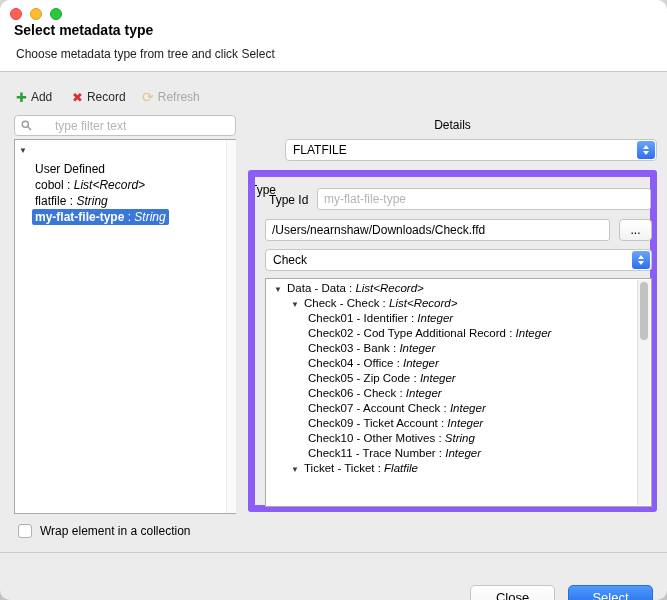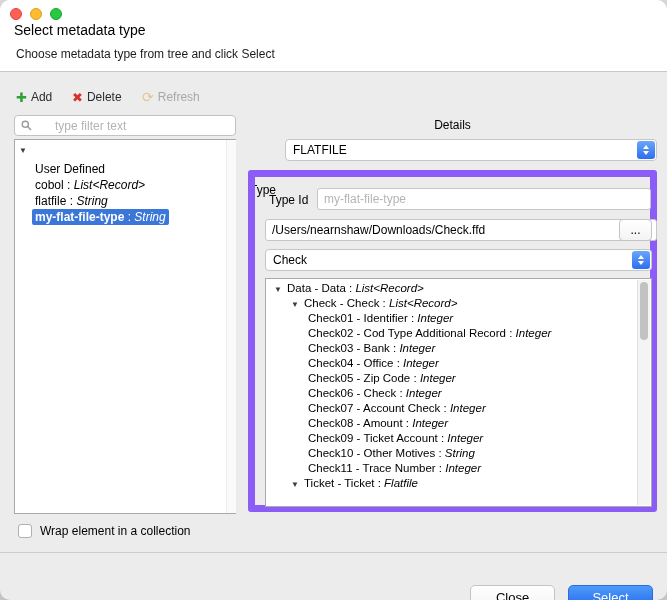--- a/index.html
+++ b/index.html
@@ -9,21 +9,21 @@
     font-family:"Liberation Sans", sans-serif;color:#000;
     box-shadow:0 10px 30px rgba(0,0,0,.3);
   }
   
   .titlebar{position:absolute;top:0;left:0;right:0;height:71px;background:#ffffff;border-bottom:1px solid #c8c8c8;}
   .traffic{position:absolute;top:8px;left:10px;display:flex;gap:8px;}
   .tl{width:12px;height:12px;border-radius:50%;display:inline-block;box-sizing:border-box;}
   .tl.red{background:#ff5f57;border:1px solid #e0443e;}
   .tl.yellow{background:#febc2e;border:1px solid #d89e24;}
   .tl.green{background:#28c840;border:1px solid #1ea433;}
-  .dlg-title{position:absolute;left:14px;top:22px;margin:0;font-size:14px;font-weight:400;text-align:right;}
+  .dlg-title{position:absolute;left:14px;top:22px;margin:0;font-size:14px;font-weight:700;text-align:right;}
   .dlg-subtitle{position:absolute;left:16px;top:47px;margin:0;font-size:12px;color:#1c1c1c;}
   
   .tb{position:absolute;top:87px;height:20px;display:flex;align-items:center;gap:4px;
       background:none;border:none;padding:0;font-family:inherit;font-size:12px;color:#2b2b2b;cursor:default;}
   .tb-icon{font-size:13px;line-height:1;}
   .tb-add{left:16px;}   .tb-add .tb-icon{color:#2fa13c;}
   .tb-del{left:72px;}   .tb-del .tb-icon{color:#d9302c;}
   .tb-ref{left:142px;color:#a8a8a8;} .tb-ref .tb-icon{color:#e3a33c;opacity:.55;font-size:14px;}
   
   .searchbox{position:absolute;left:14px;top:115px;width:222px;height:21px;box-sizing:border-box;
@@ -56,21 +56,21 @@
   .arr-down{width:0;height:0;border-left:3.5px solid transparent;border-right:3.5px solid transparent;border-top:4px solid #fff;}
   .type-combo{left:285px;top:139px;width:372px;}
   
   .groupbox{position:absolute;left:248px;top:170px;width:409px;height:342px;box-sizing:border-box;
       border:7px solid #8b5cf6;border-radius:3px;}
   .field{box-sizing:border-box;border:1px solid #c6c6c6;border-radius:3px;background:#fff;
       font-size:12px;font-family:inherit;padding:0 6px;outline:none;}
   .field::placeholder{color:#b4b4b4;}
   .typeid-label{position:absolute;left:14px;top:16px;}
   .typeid-field{position:absolute;left:62px;top:11px;width:334px;height:22px;}
-  .path-field{position:absolute;left:10px;top:42px;width:392px;height:22px;}
+  .path-field{position:absolute;left:10px;top:42px;width:345px;height:22px;}
   .browse-btn{position:absolute;left:364px;top:42px;width:33px;height:22px;box-sizing:border-box;
       background:linear-gradient(#ffffff,#f3f3f3);border:1px solid #c4c4c4;border-radius:4px;
       font-size:12px;font-family:inherit;line-height:1;}
   .record-combo{left:10px;top:72px;width:387px;}
   .schema-tree{position:absolute;left:10px;top:101px;width:387px;height:229px;box-sizing:border-box;
       background:#fff;border:1px solid #ababab;overflow:hidden;padding-top:2px;}
   .srow{height:15px;line-height:15px;font-size:11.5px;white-space:nowrap;}
   .srow .tri{width:13px;}
   .vscroll{position:absolute;top:1px;right:1px;bottom:1px;width:12px;background:#f4f4f4;border-left:1px solid #e0e0e0;}
   .vthumb{position:absolute;top:2px;left:2px;width:8px;height:58px;background:#c2c2c2;border-radius:4px;}
@@ -97,21 +97,21 @@
     <h1 class="dlg-title">Select metadata type</h1>
     <p class="dlg-subtitle">Choose metadata type from tree and click Select</p>
   </div>
 
   <button class="tb tb-add">
     <span class="tb-icon">✚</span>
     <span>Add</span>
   </button>
   <button class="tb tb-del">
     <span class="tb-icon">✖</span>
-    <span>Delete</span>
+    <span>Record</span>
   </button>
   <button class="tb tb-ref">
     <span class="tb-icon">⟳</span>
     <span>Refresh</span>
   </button>
 
   <div class="searchbox">
     <svg width="11" height="11" viewBox="0 0 11 11">
       <circle cx="4.3" cy="4.3" r="3.1" fill="none" stroke="#9a9a9a" stroke-width="1.4"></circle>
       <line x1="6.6" y1="6.6" x2="10" y2="10" stroke="#9a9a9a" stroke-width="1.4"></line>
@@ -199,23 +199,20 @@
           </div>
 
           <div class="srow" style="padding-left: 42px;">
             <span class="sname">Check06 - Check</span><span class="usep"> : </span><span class="stype">Integer</span>
           </div>
 
           <div class="srow" style="padding-left: 42px;">
             <span class="sname">Check07 - Account Check</span><span class="usep"> : </span><span class="stype">Integer</span>
           </div>
 
-          <div class="srow" style="padding-left: 42px;">
-            <span class="sname">Check08 - Amount</span><span class="usep"> : </span><span class="stype">Integer</span>
-          </div>
 
           <div class="srow" style="padding-left: 42px;">
             <span class="sname">Check09 - Ticket Account</span><span class="usep"> : </span><span class="stype">Integer</span>
           </div>
 
           <div class="srow" style="padding-left: 42px;">
             <span class="sname">Check10 - Other Motives</span><span class="usep"> : </span><span class="stype">String</span>
           </div>
 
           <div class="srow" style="padding-left: 42px;">

